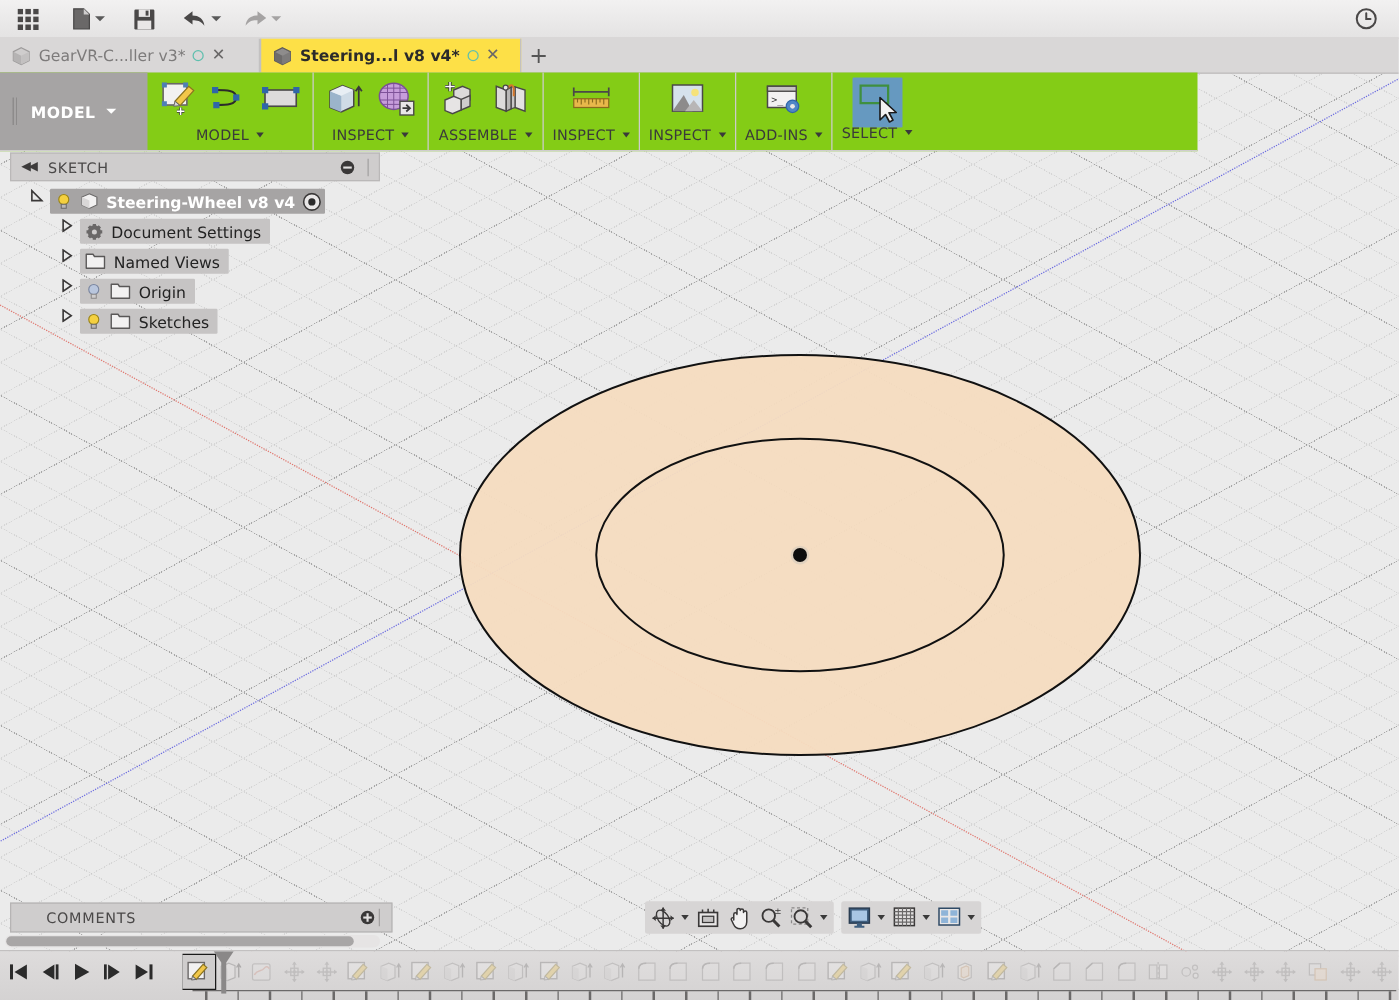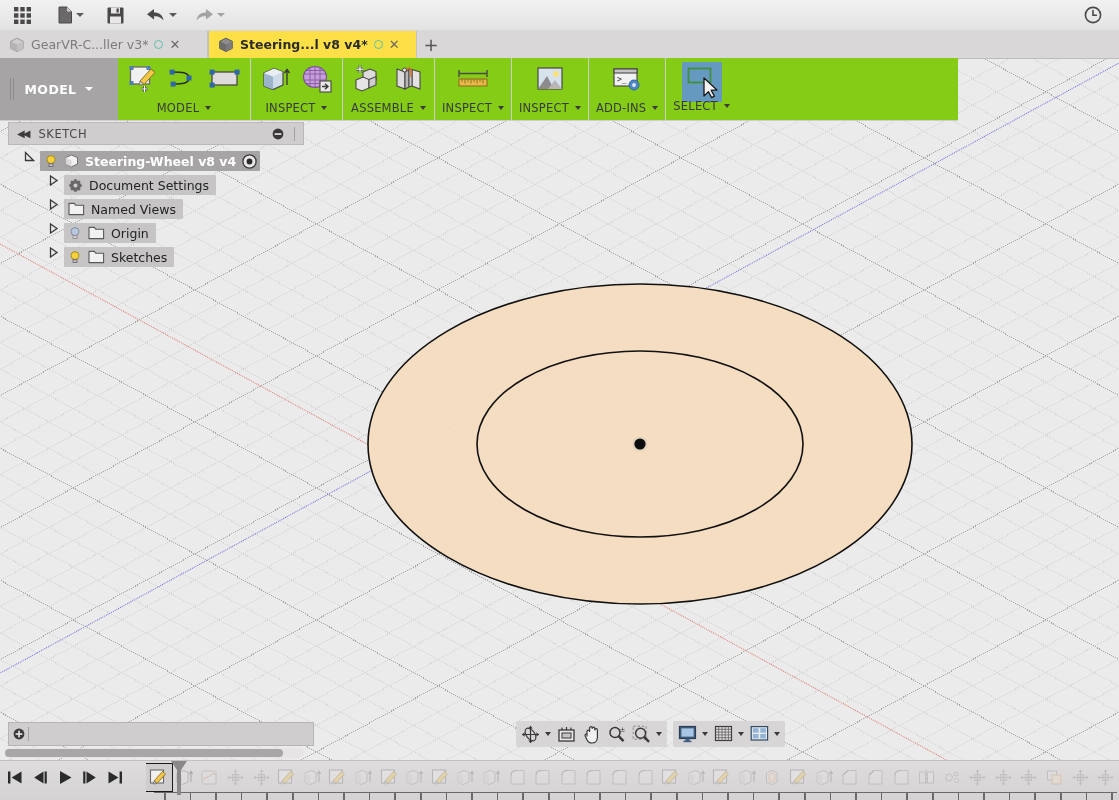--- a/index.html
+++ b/index.html
@@ -583,20 +583,21 @@
             <path d="M1,3.2 L1,12.6 L15.6,12.6 L15.6,3.2 L7.6,3.2 L6.4,1.4 L1,1.4 Z" fill="#f2f1f1" stroke="#5a5858" stroke-width="1.1" stroke-linejoin="round"></path>
           </svg>
           <span class="tlabel">Sketches</span>
         </span>
       </div>
 
     </div>
   </div>
 
   <div id="comments">
+    <span class="ctitle">COMMENTS</span>
     <svg width="12" height="12" viewBox="0 0 12 12">
       <circle cx="6" cy="6" r="5.4" fill="#3a3838"></circle>
       <rect x="2.6" y="5.2" width="6.8" height="1.7" fill="#e3e1e1"></rect>
       <rect x="5.2" y="2.6" width="1.7" height="6.8" fill="#e3e1e1"></rect>
     </svg>
     <span style="width:5px;display:inline-block;border-left:1px solid #a3a1a1;height:14px;margin-left:3px;"></span>
   </div>
 
   <div id="hscroll">
     <div class="thumb"></div>

